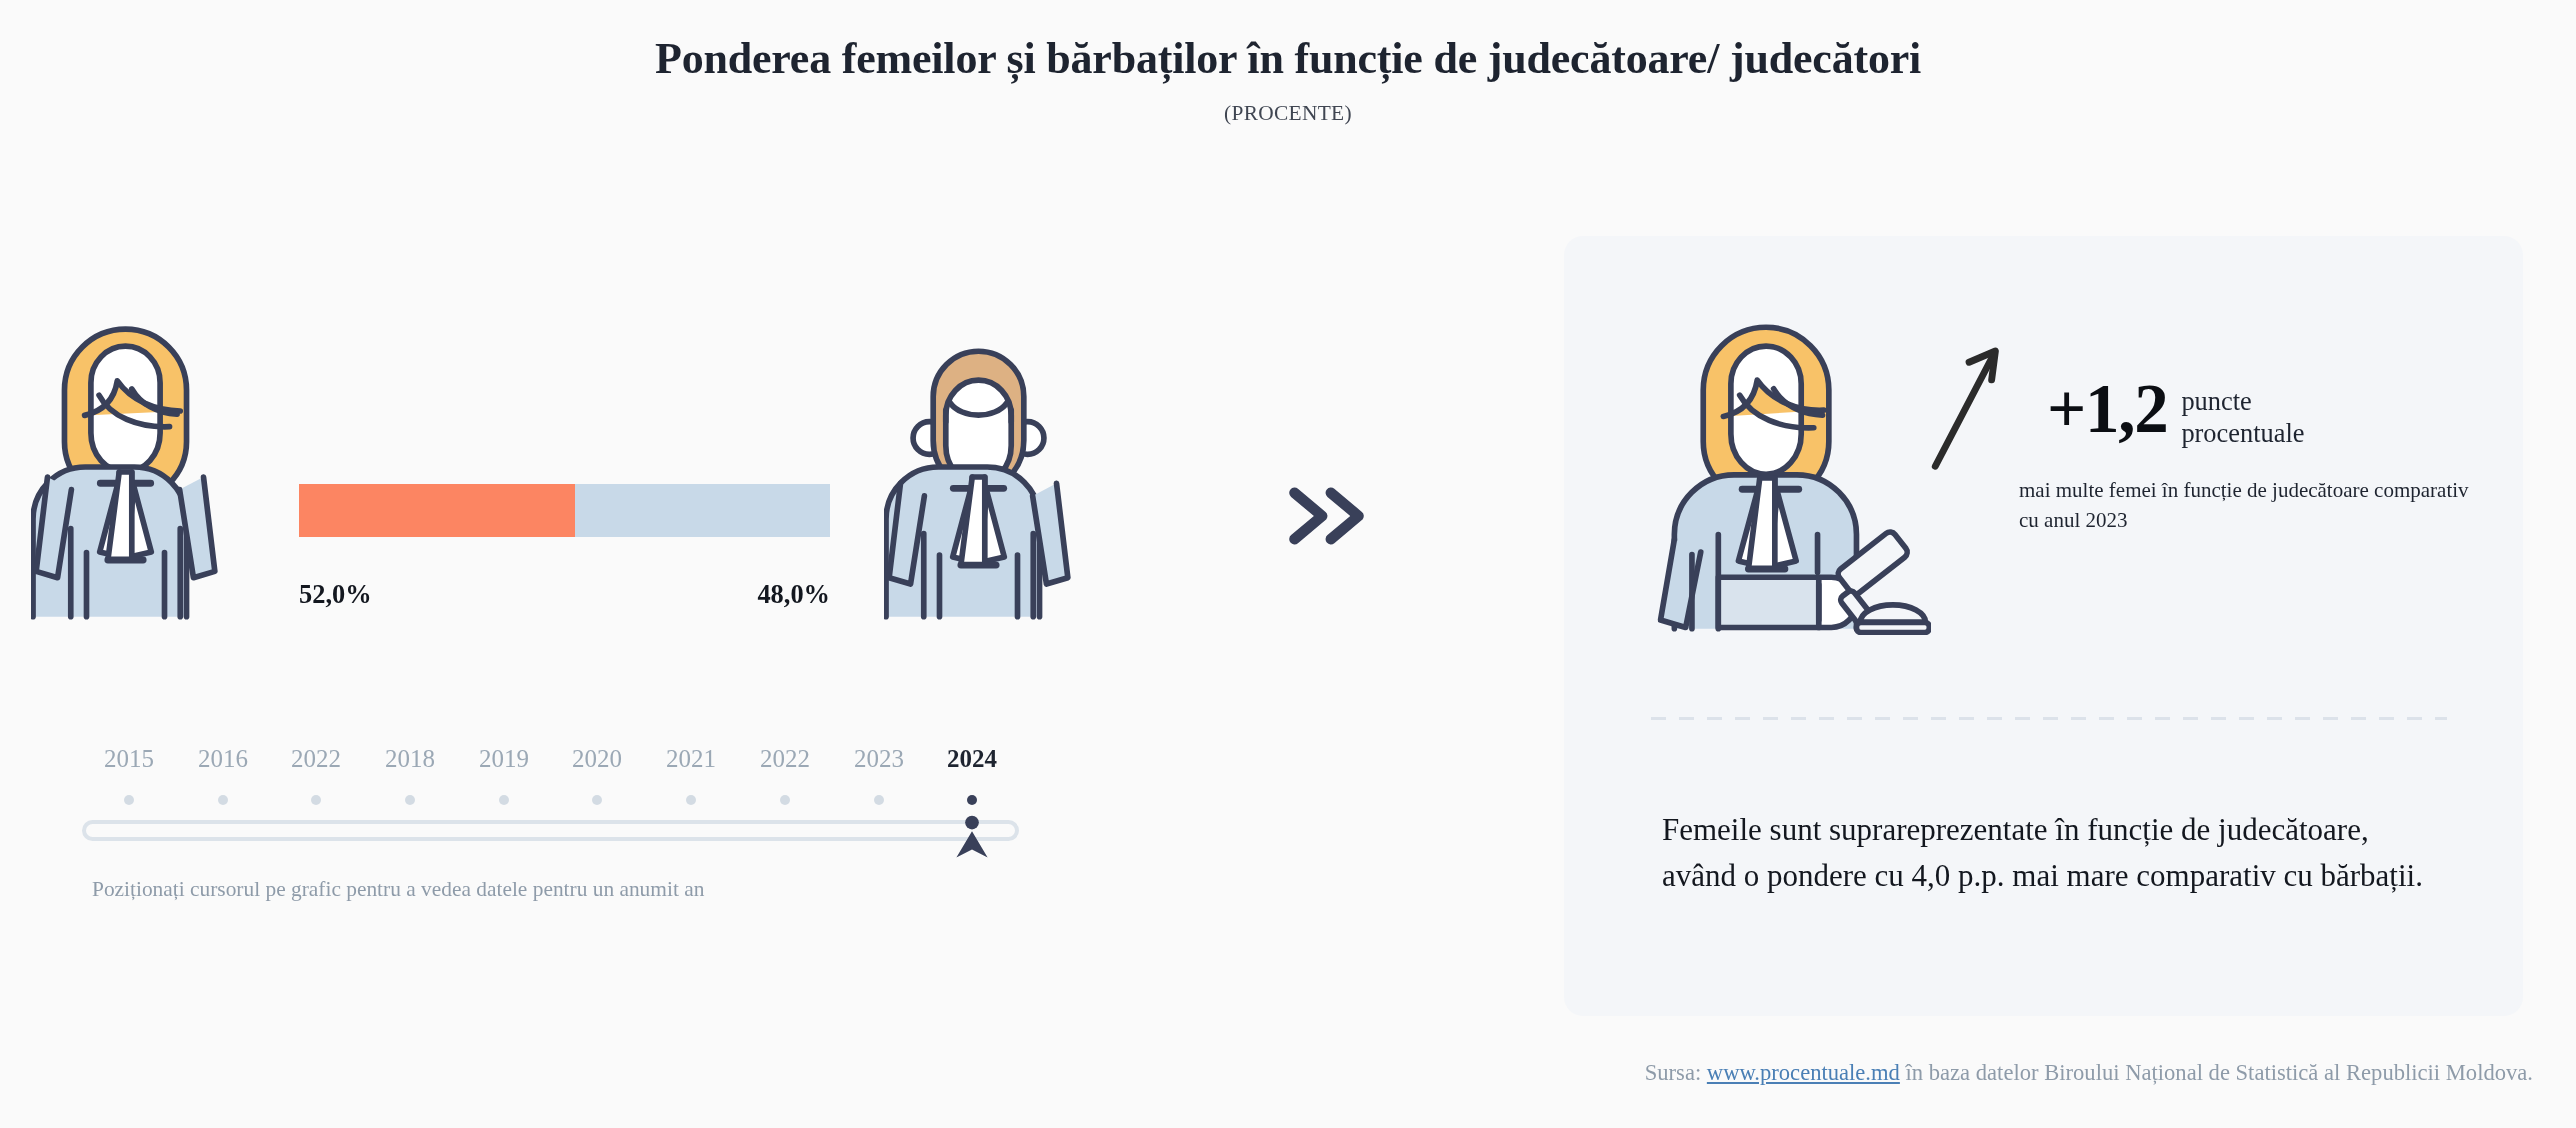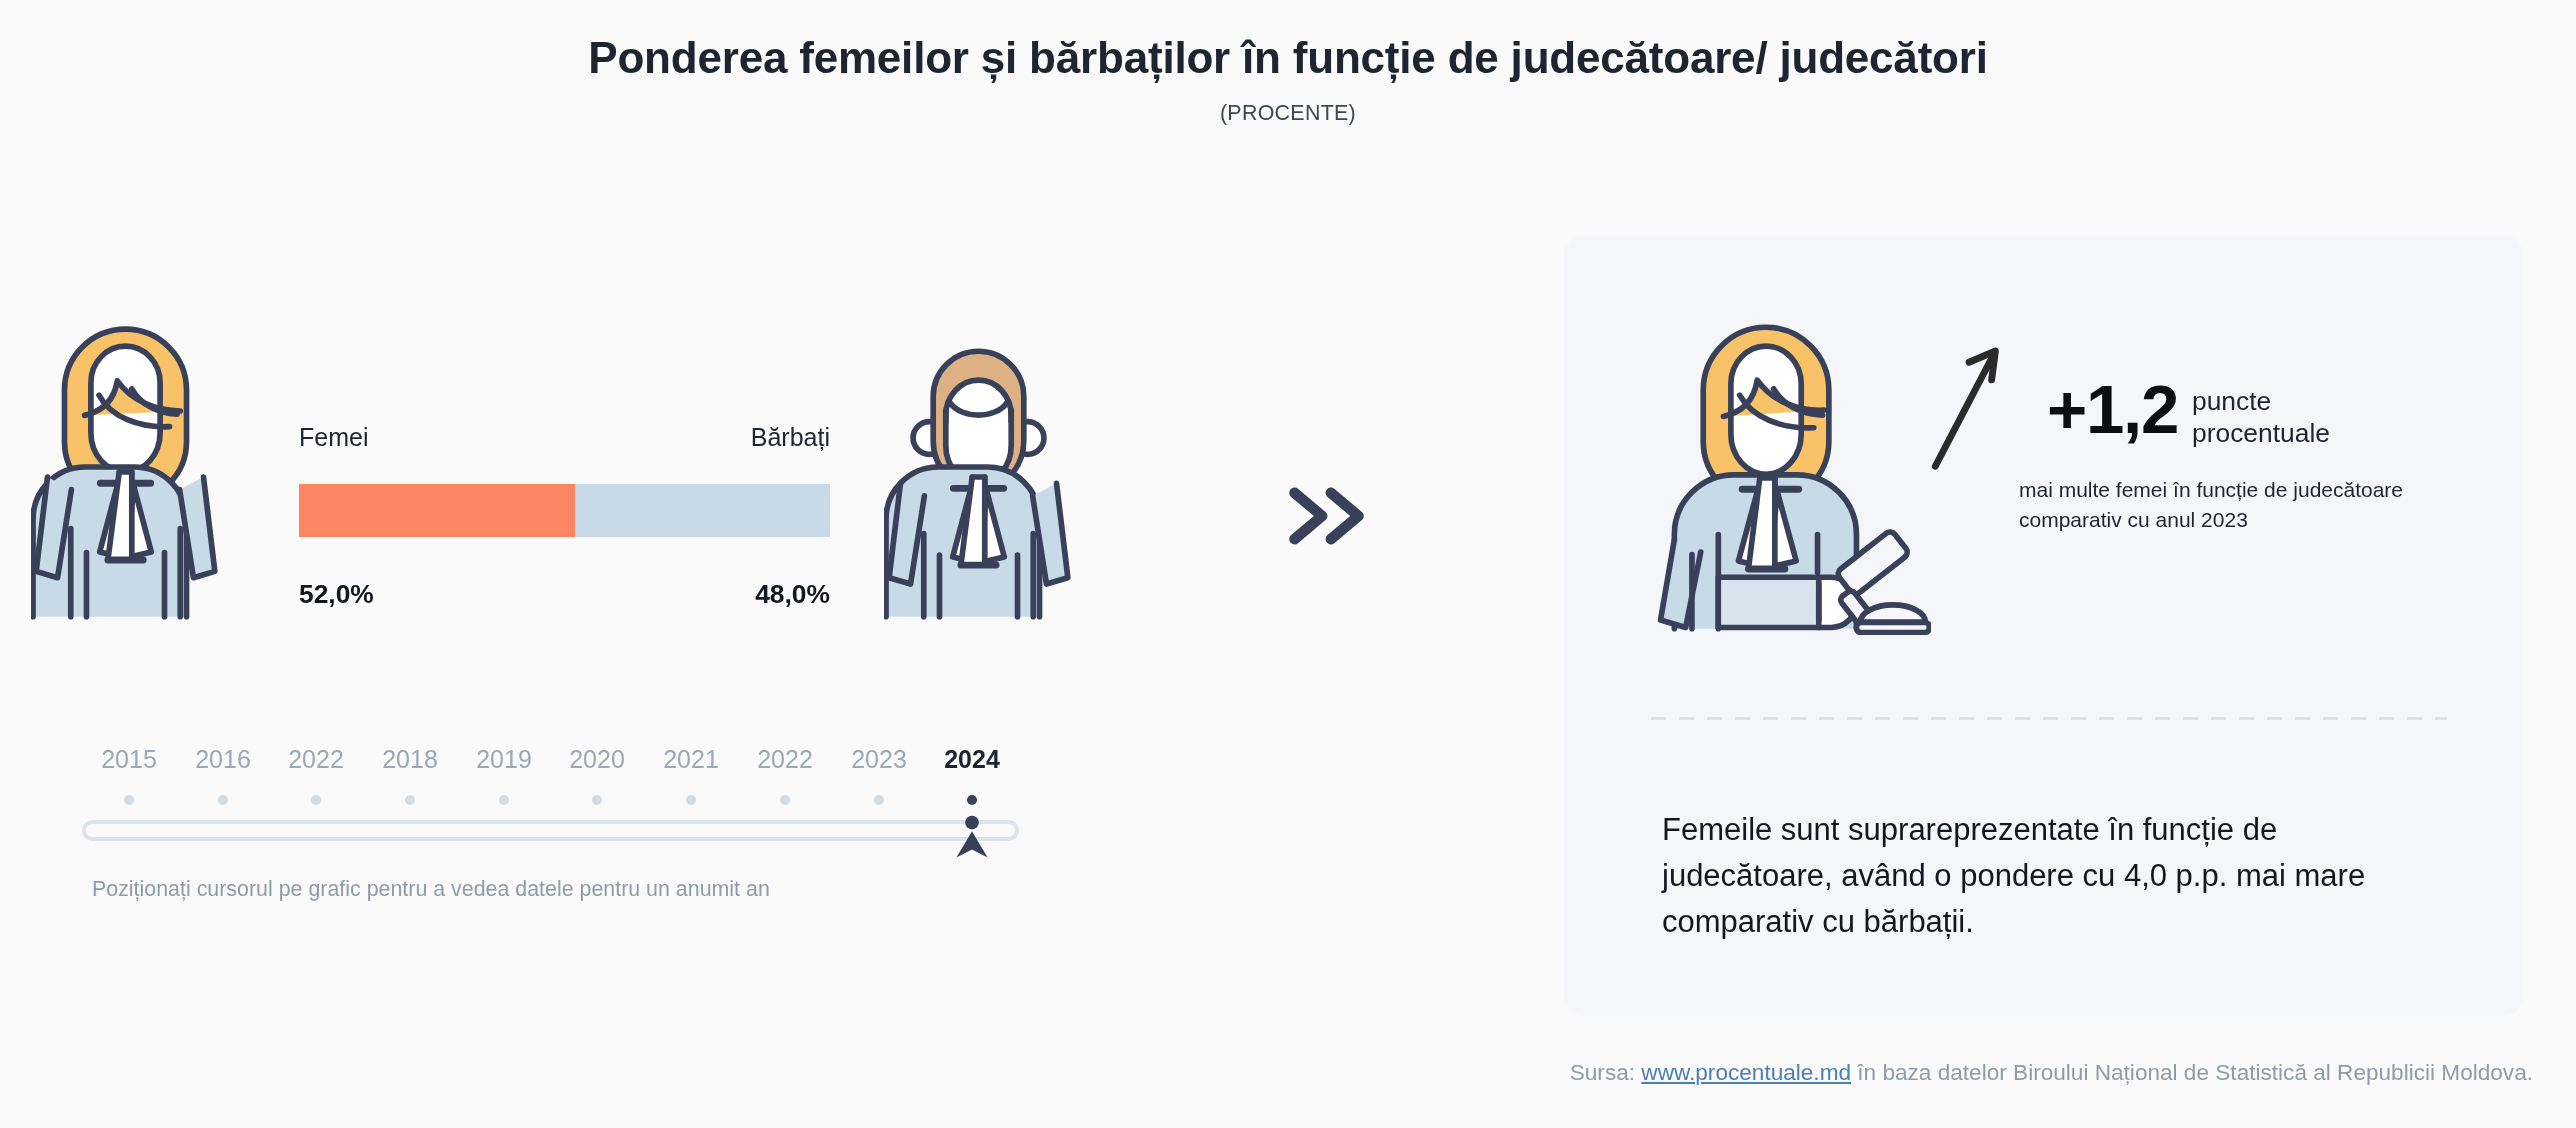--- a/index.html
+++ b/index.html
@@ -2,21 +2,21 @@
 <html style="font-size:10px"><head>
 <meta charset="utf-8">
 <style>
   * { box-sizing: border-box; margin: 0; padding: 0; }
   html, body {
     width: 2576px; height: 1128px;
     background: #FAFAFA;
     font-family: "Liberation Sans", sans-serif;
     overflow: hidden;
   }
-  .page { position: relative; width: 2112px; height: 1128px; background: #FAFAFA; }
+  .page { position: relative; width: 2112px; height: 1128px; background: #FAFAFA; font-family: Liberation Serif, serif; }
 
   
   .title {
     position: absolute; top: 33px; left: 0; width: 2576px;
     text-align: center;
     font-size: 44px; font-weight: bold; color: #1E2430;
     letter-spacing: -0.2px;
   }
   .subtitle {
     position: absolute; top: 101px; left: 0; width: 2576px;
@@ -162,24 +162,20 @@
           <path d="M140 248 v22 M160 248 v22" stroke="#394059" stroke-width="9"></path>
           <path d="M137 270 l-28 105 l38 9 z" fill="#FFFFFF"></path>
           <path d="M163 270 l28 105 l-38 9 z" fill="#FFFFFF"></path>
           <path d="M140 248 h20 v140 h-38 z" fill="#FFFFFF"></path>
           <path d="M122 388 h56" stroke="#394059" stroke-width="11"></path>
           <path d="M63 338 v132 M88 372 v98 M237 338 v132 M212 372 v98" stroke="#394059" stroke-width="9"></path>
         </g>
       </svg>
     </div>
 
-    <div class="bar-labels">
-      <span>Femei</span>
-      <span>Bărbați</span>
-    </div>
 
     <div class="bar-track">
       <div class="bar-fem" id="bar-fem" style="width: 52%;"></div>
       <div class="bar-men"></div>
     </div>
 
     <div class="bar-values">
       <span>52,0%</span>
       <span>48,0%</span>
     </div>

